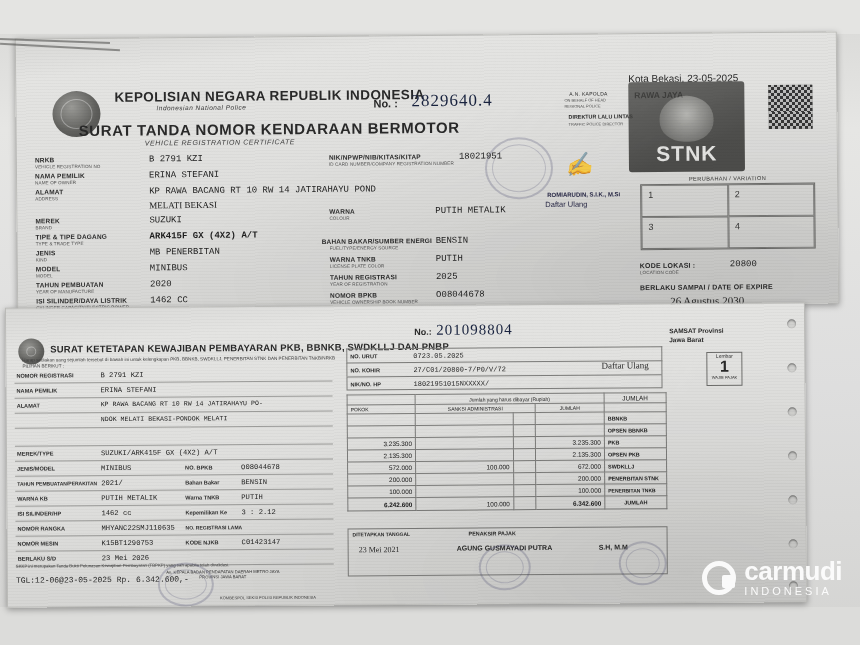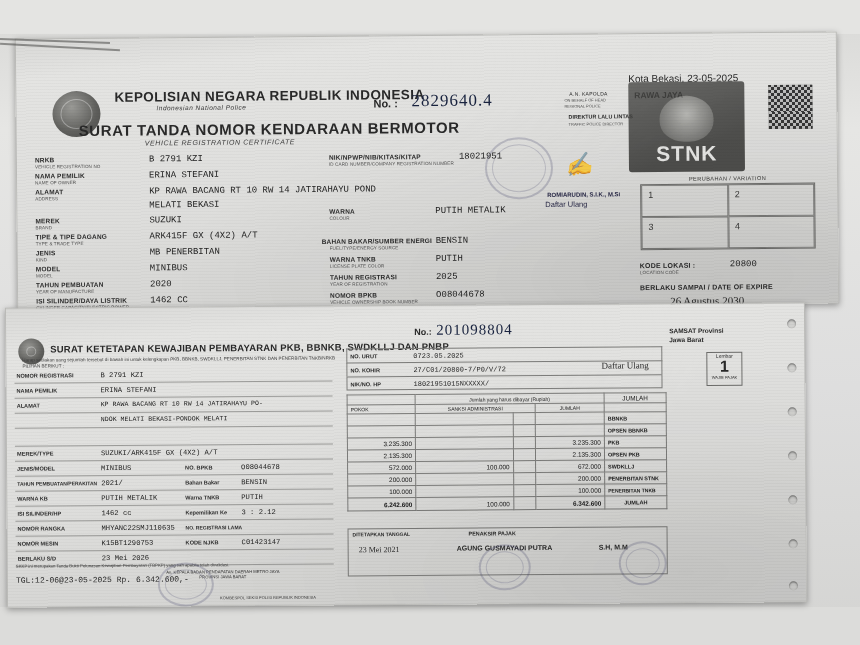--- a/index.html
+++ b/index.html
@@ -212,29 +212,29 @@
       <div class="t sub" style="left:18px; top:126px;">VEHICLE REGISTRATION NO</div>
       <div class="t val" style="left:132px; top:117px;">B  2791 KZI</div>
 
       <div class="t lbl" style="left:18px; top:134px;">NAMA PEMILIK</div>
       <div class="t sub" style="left:18px; top:142px;">NAME OF OWNER</div>
       <div class="t val" style="left:132px; top:133px;">ERINA STEFANI</div>
 
       <div class="t lbl" style="left:18px; top:150px;">ALAMAT</div>
       <div class="t sub" style="left:18px; top:158px;">ADDRESS</div>
       <div class="t val" style="left:132px; top:149px;">KP RAWA BACANG RT 10 RW 14 JATIRAHAYU POND</div>
-      <div class="t val" style="left:132px; top:163px;">MELATI BEKASI</div>
+      <div class="t val" style="left:132px; top:163px;font-family:Liberation Serif, serif;">MELATI BEKASI</div>
 
       <div class="t lbl" style="left:18px; top:179px;">MEREK</div>
       <div class="t sub" style="left:18px; top:187px;">BRAND</div>
       <div class="t val" style="left:132px; top:178px;">SUZUKI</div>
 
       <div class="t lbl" style="left:18px; top:195px;">TIPE &amp; TIPE DAGANG</div>
       <div class="t sub" style="left:18px; top:203px;">TYPE &amp; TRADE TYPE</div>
-      <div class="t val" style="left:132px; top:194px;">ARK415F GX (4X2) A/T</div>
+      <div class="t val" style="left:132px; top:194px;font-weight:bold;">ARK415F GX (4X2) A/T</div>
 
       <div class="t lbl" style="left:18px; top:211px;">JENIS</div>
       <div class="t sub" style="left:18px; top:219px;">KIND</div>
       <div class="t val" style="left:132px; top:210px;">MB PENERBITAN</div>
 
       <div class="t lbl" style="left:18px; top:227px;">MODEL</div>
       <div class="t sub" style="left:18px; top:235px;">MODEL</div>
       <div class="t val" style="left:132px; top:226px;">MINIBUS</div>
 
       <div class="t lbl" style="left:18px; top:243px;">TAHUN PEMBUATAN</div>
@@ -506,13 +506,20 @@
     <div class="hole" style="top:236px;"></div>
     <div class="hole" style="top:278px;"></div>
 
     <div class="tone"></div>
       <div class="noise"></div>
   </div>
 
   <div class="strike" style="left:0; top:40px; width:110px; transform:rotate(2deg);"></div>
   <div class="strike" style="left:0; top:46px; width:120px; transform:rotate(3deg);"></div>
 
+  <div id="wm">
+    <div class="dot"></div>
+    <div class="wtxt">
+      <div class="w1">carmudi</div>
+      <div class="w2">INDONESIA</div>
+    </div>
+  </div>
 </div>
 
 </body></html>

